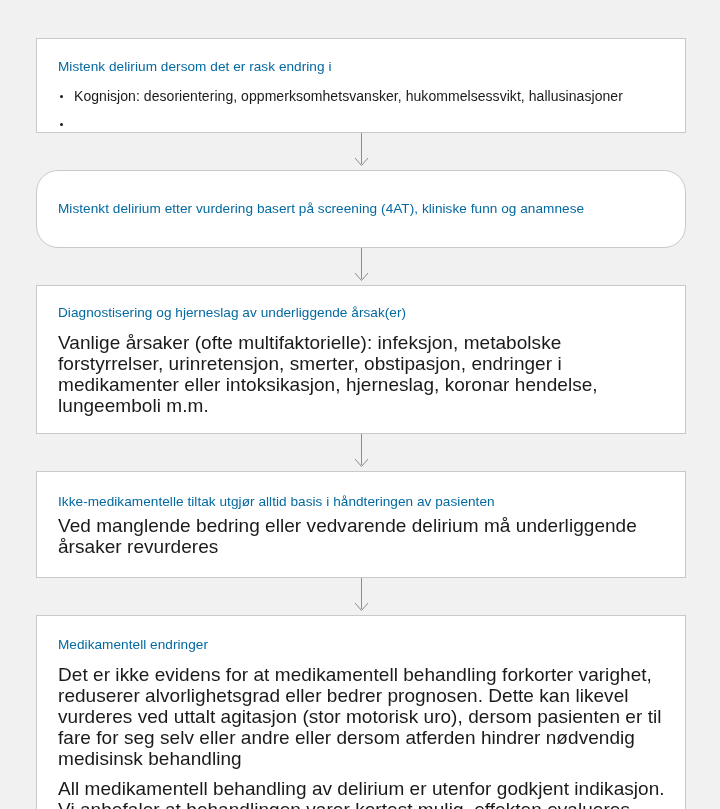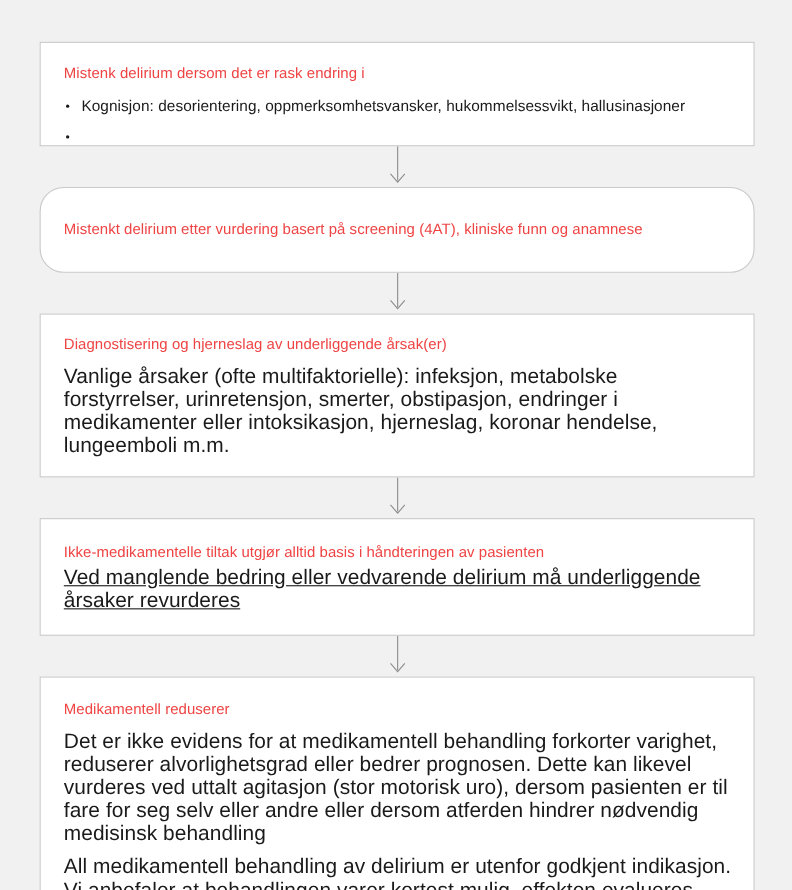--- a/index.html
+++ b/index.html
@@ -36,21 +36,21 @@
     padding: 17px 20px 17px 21px;
   }
   .flow-box.box-1 { padding: 18px 20px 18px 21px; }
   .flow-box.box-2 { padding: 28px 20px 28px 21px; border-radius: 22px; }
   .flow-box.box-4 { padding: 20px 20px 20px 21px; }
   .flow-box.box-5 { padding: 19px 20px 20px 21px; }
 
   .line {
     font-size: 13.6px;
     line-height: 20.8px;
-    color: #ef4444;
+    color: #0369a1;
     margin: 0;
     letter-spacing: 0.05px;
   }
   .para {
     font-size: 19px;
     line-height: 21px;
     color: #1a1a1a;
     margin: 0;
     letter-spacing: 0.05px;
   }
@@ -88,21 +88,21 @@
     width: 650px;
     height: 37px;
     position: relative;
   }
   .connector svg {
     position: absolute;
     left: 0;
     top: 0;
     display: block;
   }
-  .tight-2 { margin-top: 2px; text-decoration: underline; }
+  .tight-2 { margin-top: 2px; }
 </style>
 </head>
 <body>
 
 <div id="flow-root">
   <div class="flow-stack">
 
     <div class="flow-box box-1">
       <p class="line heading-line">Mistenk delirium dersom det er rask endring i</p>
       <ul class="bullet-list">
@@ -152,19 +152,19 @@
     </div>
 
     <div class="connector">
       <svg width="650" height="37" viewBox="0 0 650 37" xmlns="http://www.w3.org/2000/svg">
         <line x1="325.5" y1="0" x2="325.5" y2="31" stroke="#8c8c8c" stroke-width="1"></line>
         <polyline points="319,25 325.5,32.5 332,25" fill="none" stroke="#8c8c8c" stroke-width="1"></polyline>
       </svg>
     </div>
 
     <div class="flow-box box-5">
-      <p class="line heading-line">Medikamentell reduserer</p>
+      <p class="line heading-line">Medikamentell endringer</p>
       <p class="para">Det er ikke evidens for at medikamentell behandling forkorter varighet, reduserer alvorlighetsgrad eller bedrer prognosen. Dette kan likevel vurderes ved uttalt agitasjon (stor motorisk uro), dersom pasienten er til fare for seg selv eller andre eller dersom atferden hindrer nødvendig medisinsk behandling</p>
       <p class="para">All medikamentell behandling av delirium er utenfor godkjent indikasjon. Vi anbefaler at behandlingen varer kortest mulig, effekten evalueres fortløpende og at det foreligger en plan for seponering ved utskrivning fra sykehus</p>
     </div>
 
   </div>
 </div>
 
 </body></html>

